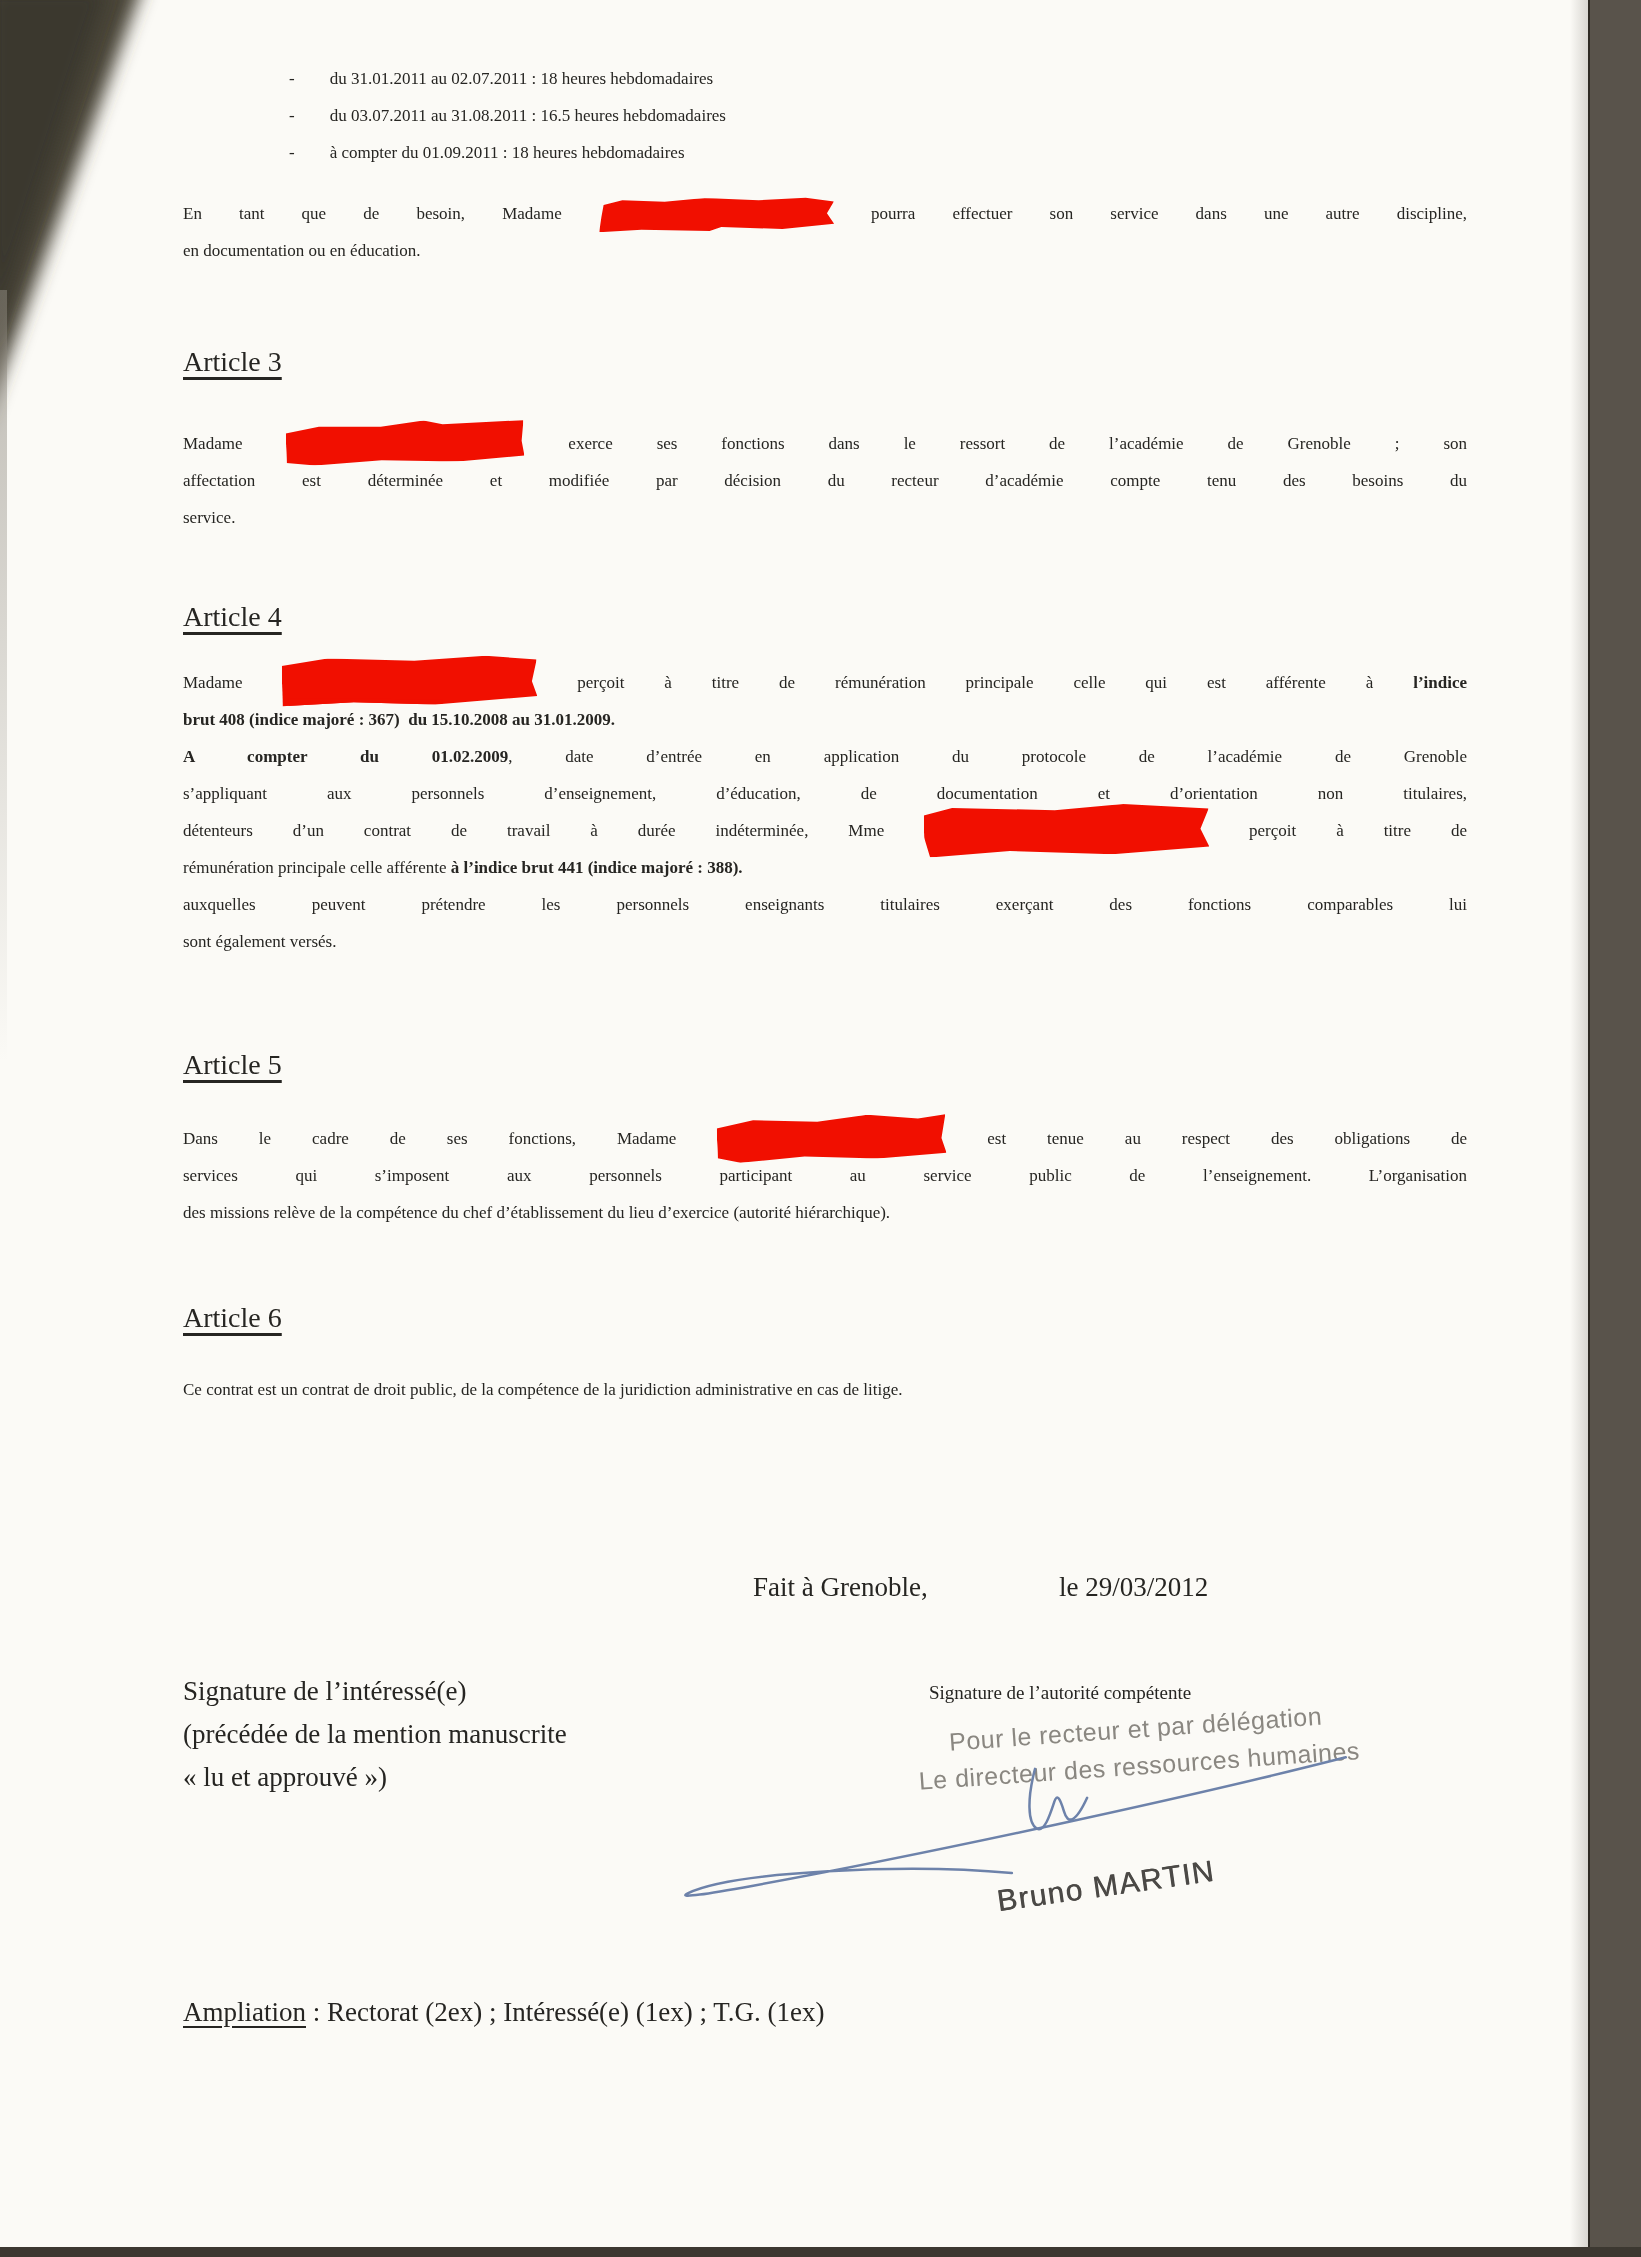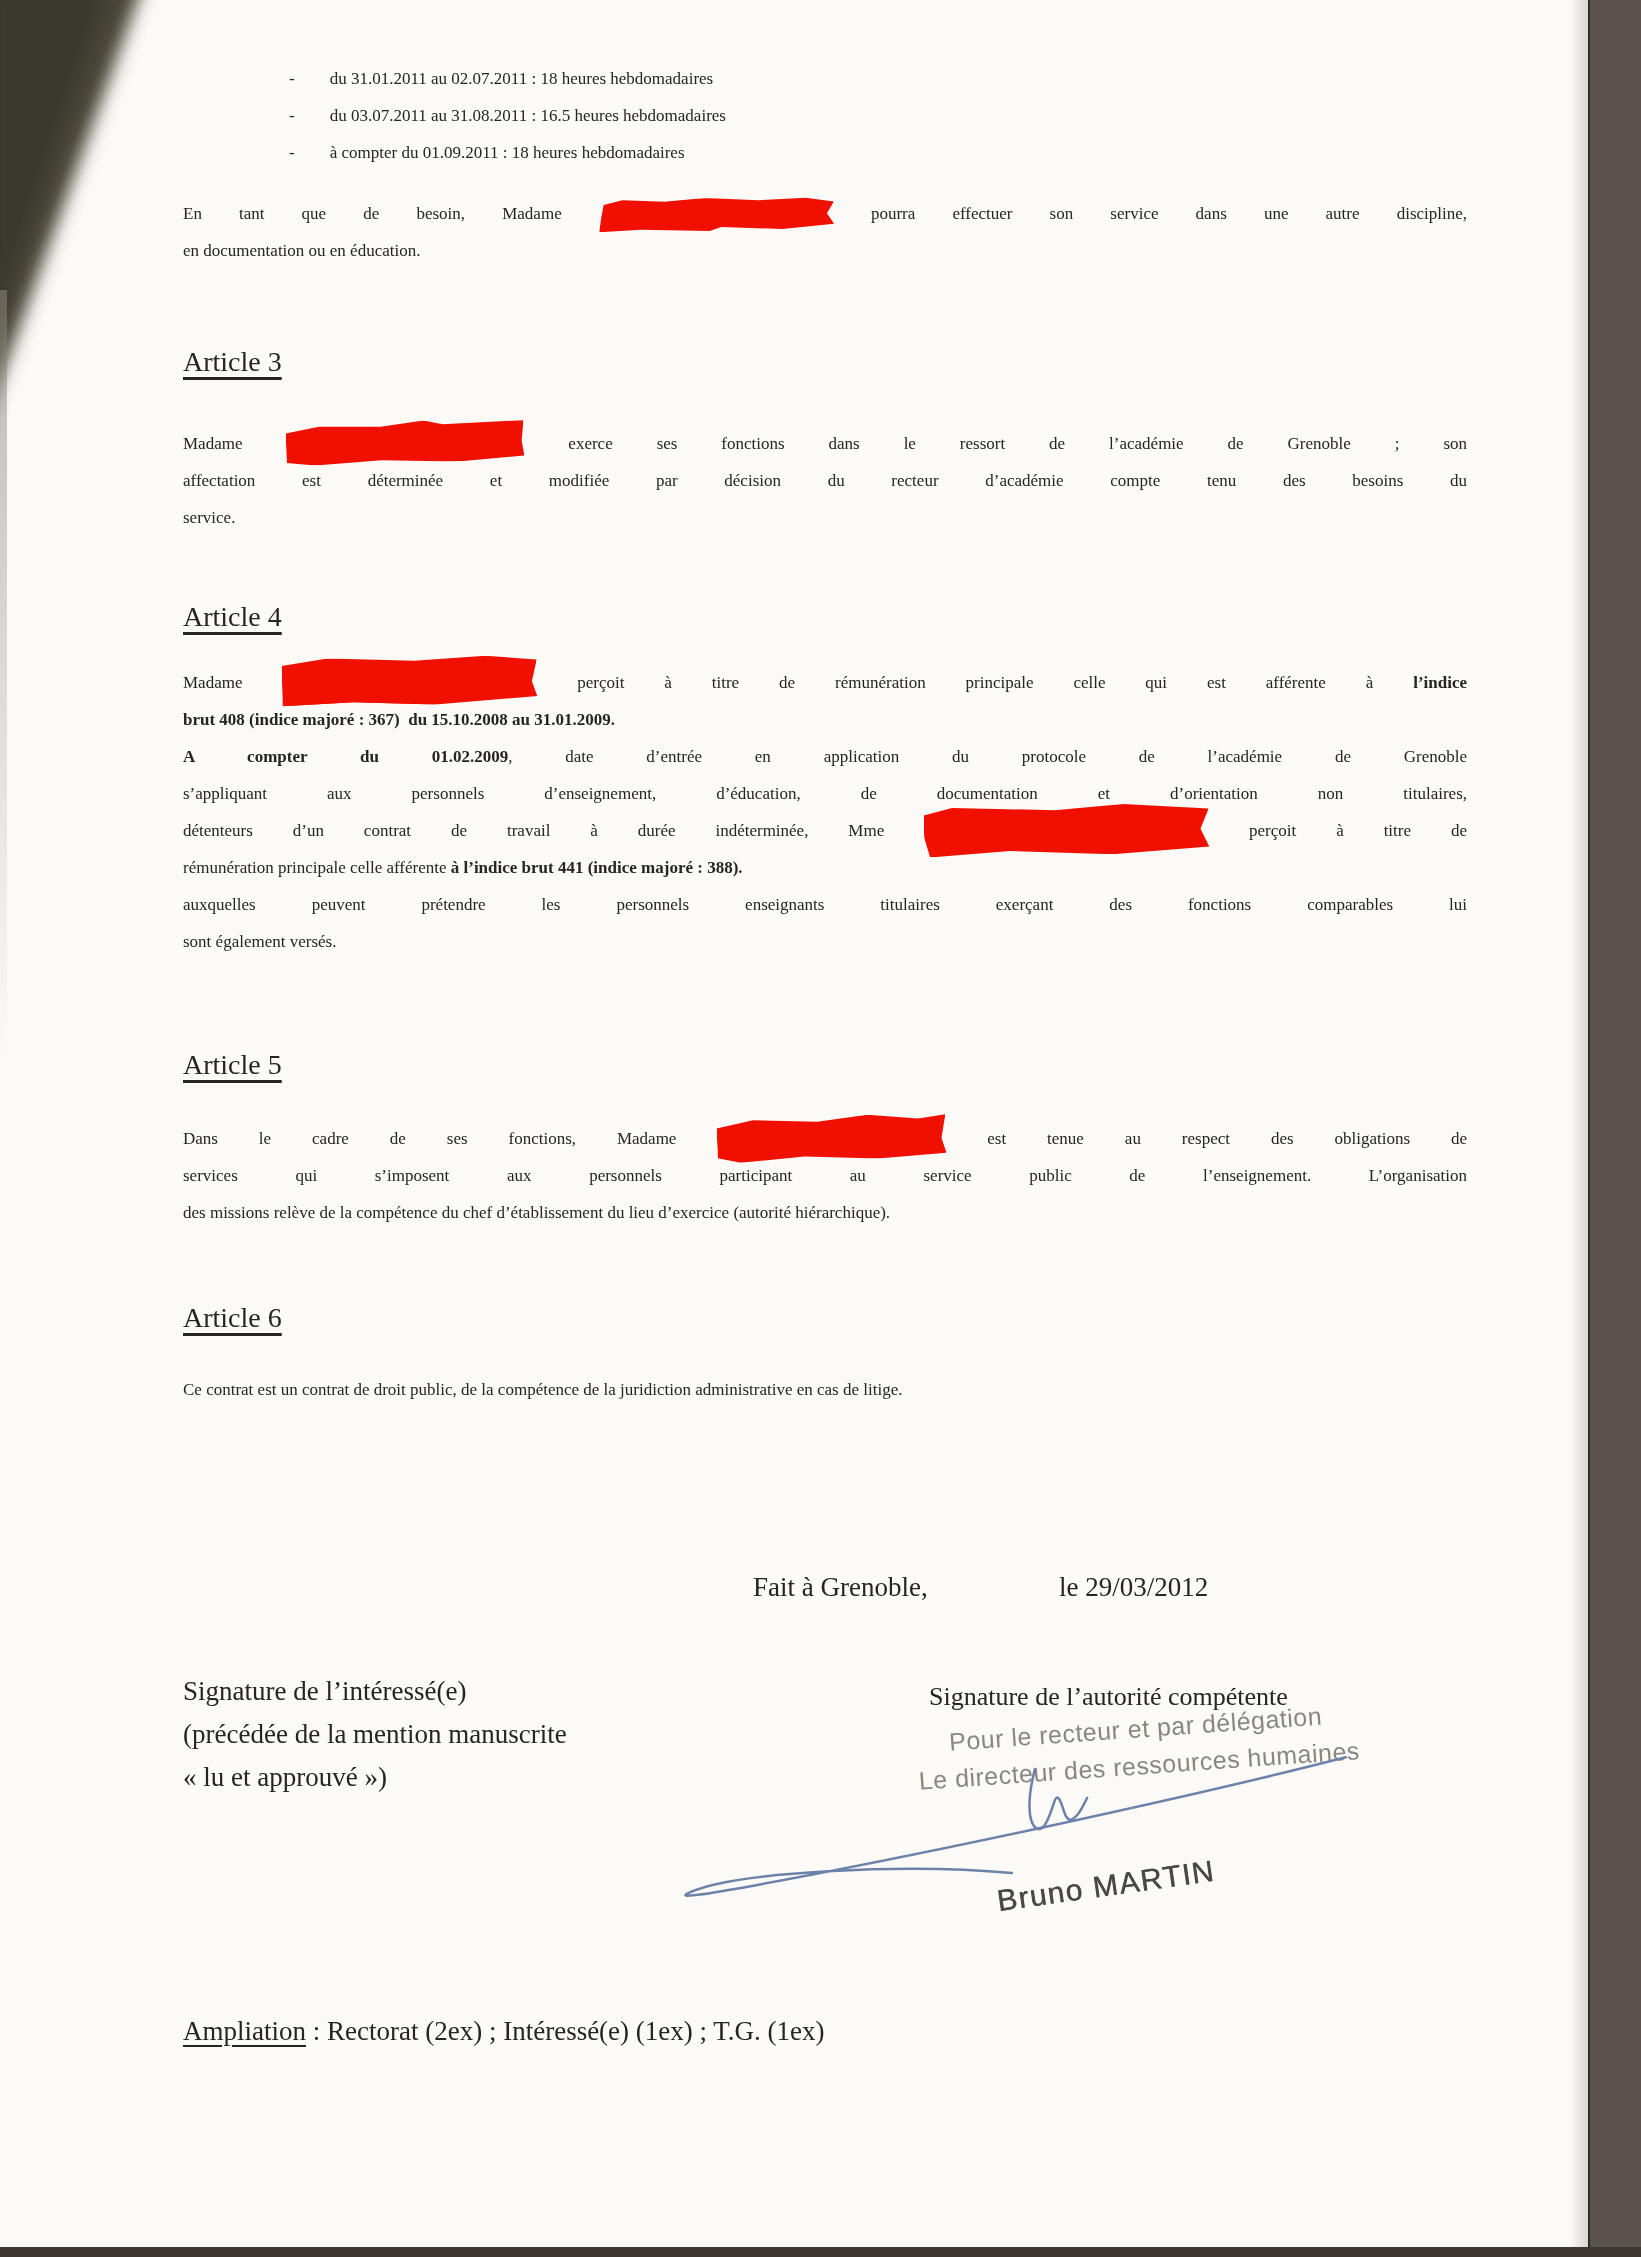--- a/index.html
+++ b/index.html
@@ -25,30 +25,30 @@
       clip-path:polygon(0% 22%,14% 8%,40% 12%,58% 0%,66% 10%,100% 6%,99% 55%,100% 90%,72% 100%,40% 92%,12% 100%,0% 92%);}
   .r3{width:255px;height:48px;margin:-17.4px 0 -11.6px;transform:rotate(-1deg);
       clip-path:polygon(0% 14%,18% 0%,52% 8%,80% 0%,100% 10%,98% 55%,100% 86%,60% 100%,28% 92%,0% 98%);}
   .r3::after{content:"";position:absolute;left:5.8px;top:86%;width:154px;height:15.4px;background:inherit;transform:rotate(1.5deg);}
   .r4{width:285px;height:50px;margin:-17.4px 0 -13.5px;transform:rotate(-1deg);
       clip-path:polygon(0% 16%,10% 2%,46% 10%,70% 0%,100% 12%,97% 52%,100% 88%,66% 100%,30% 90%,2% 100%,0% 60%);}
   .r5{width:229px;height:44px;margin:-15.4px 0 -11.6px;transform:rotate(-1.8deg);
       clip-path:polygon(0% 20%,16% 4%,44% 12%,66% 0%,88% 12%,100% 4%,98% 58%,100% 92%,70% 100%,38% 90%,10% 100%,0% 88%);}
   
   .sig-left{left:183px;top:1670px;font-size:27px;line-height:43px;}
-  .sig-right-title{left:929px;top:1682px;font-size:26px;}
+  .sig-right-title{left:929px;top:1682px;font-size:19px;}
   .stamp{left:915px;top:1726px;font-family:"Liberation Sans","DejaVu Sans",sans-serif;
          font-size:25px;line-height:37px;color:var(--stamp_gray,#8a8781);
          transform:rotate(-4deg);transform-origin:left top;letter-spacing:0.5px;}
   .stamp .l1{margin-left:33px;}
   .signer-name{left:996px;top:1869px;font-family:"Liberation Sans","DejaVu Sans",sans-serif;
                font-size:30px;color:#4b4946;transform:rotate(-8deg);letter-spacing:1.4px;
                text-shadow:0.5px 0 0 currentColor;}
   .dateline{font-size:27px;top:1572px;}
-  .ampliation{left:183px;top:1997px;font-size:27px;margin-top:19px;}
+  .ampliation{left:183px;top:1997px;font-size:27px;}
   .u{text-decoration:underline;text-decoration-thickness:1.9px;text-underline-offset:4.8px;}
   
   .band-right{position:absolute;left:1588px;top:0;width:53px;height:2257px;
               background:var(--scan_band,#59534b);border-left:2.9px solid #2e2a24;}
   .band-right-fade{position:absolute;left:1570px;top:0;width:18.3px;height:2257px;
                    background:linear-gradient(to right,rgba(90,84,76,0),rgba(90,84,76,.22));}
   .band-bottom{position:absolute;left:0;top:2247px;width:1641px;height:10.6px;background:#3c3831;}
   .edge-left{position:absolute;left:0;top:290px;width:6.8px;height:772px;
              background:linear-gradient(to bottom,rgba(140,135,125,.55),rgba(140,135,125,0));}
   .corner{position:absolute;left:0;top:0;}

